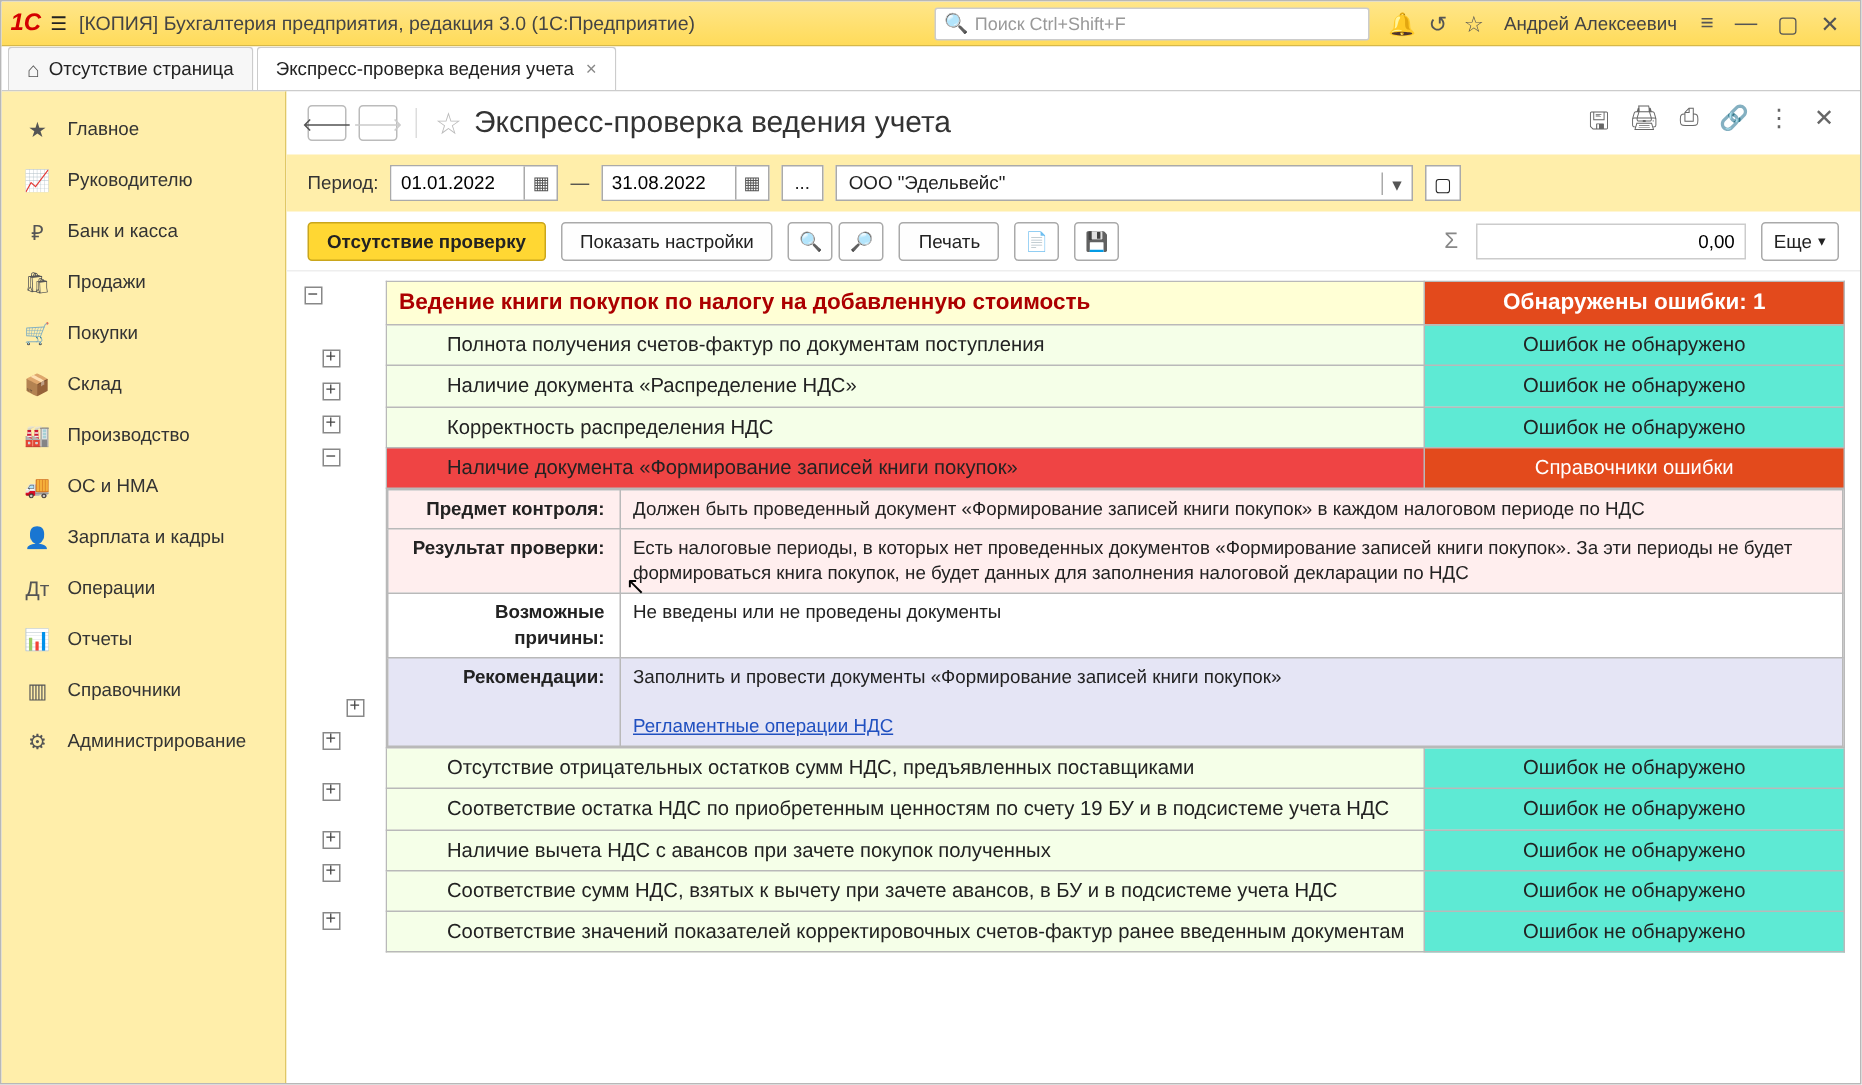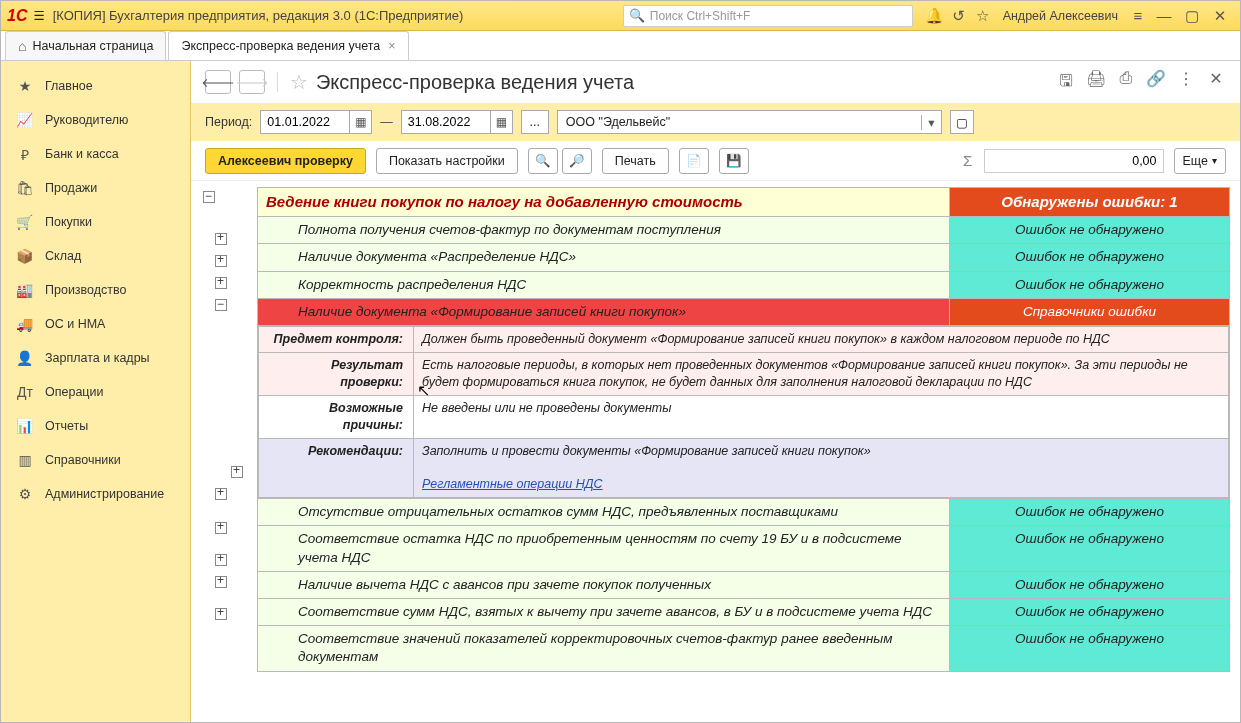--- a/index.html
+++ b/index.html
@@ -65,21 +65,21 @@
 
   
   .report-wrap { flex:1; display:flex; padding:6px 10px 10px 6px; overflow:hidden; gap:0;}
   .tree-col { width:60px; padding-top:4px; }
   .tree-col .tbox { width:12px; height:12px; border:1px solid #888; display:block; margin:0 0 10px 6px; position:relative; cursor:pointer; background:#fff;}
   .tree-col .tbox.minus::after { content:"−"; position:absolute; top:-3px; left:1px; font-size:12px; color:#444;}
   .tree-col .tbox.plus::after { content:"+"; position:absolute; top:-4px; left:1px; font-size:12px; color:#444;}
   .tree-col .indent1 { margin-left:18px; }
   .tree-col .indent2 { margin-left:34px; }
 
-  .report { flex:1; border-collapse:collapse; width:100%;font-style:italic; }
+  .report { flex:1; border-collapse:collapse; width:100%; }
   .report td { border:1px solid #b9b9b9; padding:4px 8px; vertical-align:top; font-size:13.5px; line-height:1.35;}
   .report .section-row td.name { background:#ffffd5; color:#ac0000; font-weight:bold; font-size:15px;}
   .report .section-row td.status { background:#e34a1c; color:#fff; font-weight:bold; font-size:15px; text-align:center;margin-left:48px;}
   .report tr.check td.name { background:#f5ffe8; padding-left:40px;}
   .report tr.check td.status { background:#5eead4; text-align:center;}
   .report tr.check-err td.name { background:#ef4444; padding-left:40px;}
   .report tr.check-err td.status { background:#e34a1c; color:#fff; text-align:center;}
   .report .status-col { width:280px; }
 
   .detail-table { width:100%; border-collapse:collapse; margin-top:0;}
@@ -108,21 +108,21 @@
   <span class="username">Андрей Алексеевич</span>
   <span class="tb-icon">≡</span>
   <span class="winbtn">—</span>
   <span class="winbtn">▢</span>
   <span class="winbtn">✕</span>
 </div>
 
 <div class="tabsrow">
   <div class="tab">
     <span class="home-icon">⌂</span>
-    <span>Начальная страница</span>
+    <span>Отсутствие страница</span>
   </div>
   <div class="tab active">
     <span>Экспресс-проверка ведения учета</span>
     <span class="close">×</span>
   </div>
 </div>
 
 <div class="body">
 
   <div class="sidebar">
@@ -214,21 +214,21 @@
         </div>
       <div class="org-select">
         <span class="org-text">ООО "Эдельвейс"</span>
         <span class="dd">▾</span>
       </div>
       <div class="ext-btn">▢</div>
     </div>
 
     <div class="toolbar">
       <div class="btn primary">
-          <span>Алексеевич проверку</span>
+          <span>Отсутствие проверку</span>
         </div>
       <div class="btn">
           <span>Показать настройки</span>
         </div>
       <div class="tb-group">
         <div class="icon-btn">🔍</div>
         <div class="icon-btn">🔎</div>
       </div>
       <div class="btn">
           <span>Печать</span>

